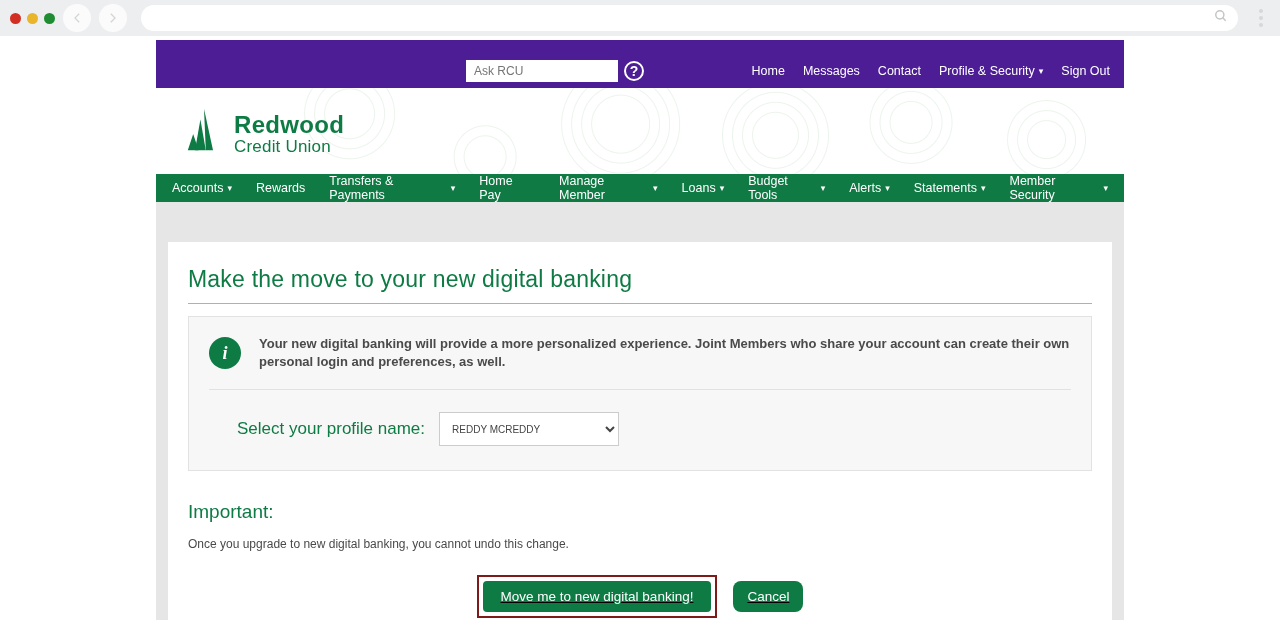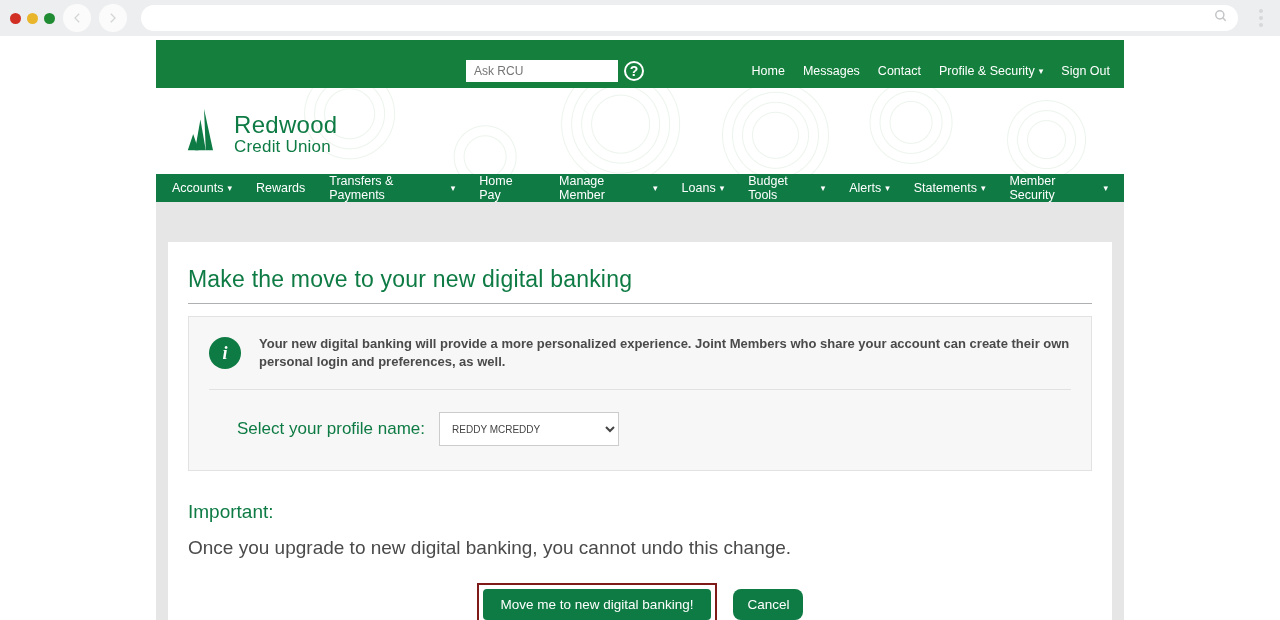--- a/index.html
+++ b/index.html
@@ -66,21 +66,21 @@
   }
   .page-inner {
     width: 968px;
     margin: 0 auto;
     background: #e6e6e6;
     padding-bottom: 16px;
   }
 
   
   .util-nav {
-    background: #15803d;
+    background: #4c1d95;
     height: 48px;
     display: flex;
     align-items: center;
     padding: 13px 14px 0 0;
     justify-content: flex-end;
     position: relative;
   }
   .ask-wrap {
     display: flex;
     align-items: center;
@@ -152,21 +152,21 @@
     position: relative;
     display: flex;
     align-items: center;
     padding: 18px 30px;
     gap: 12px;
   }
   .brand svg { width: 36px; height: 56px; fill: #0e7b44; }
   .brand-text .line1 {
     color: #0e7b44;
     font-size: 24px;
-    font-weight: 400;
+    font-weight: 700;
     letter-spacing: 0.3px;
     line-height: 1.05;
   }
   .brand-text .line2 {
     color: #0e7b44;
     font-size: 17px;
     letter-spacing: 0.2px;
     line-height: 1.05;
   }
 
@@ -259,29 +259,30 @@
   }
 
   .important-heading {
     margin-top: 30px;
     color: #0e7b44;
     font-size: 19px;
     font-weight: 500;
   }
   .important-text {
     margin-top: 14px;
-    font-size: 19px;
+    font-size: 12px;
     color: #4a4a4a;
   }
 
   .button-row {
     display: flex;
     justify-content: center;
     gap: 16px;
     margin-top: 24px;
+    text-decoration: underline;
   }
   .highlight-wrap {
     border: 2.5px solid #7e1b18;
     padding: 4px;
     display: inline-flex;
   }
   .btn {
     background: #0e7b44;
     color: #fff;
     border: none;

